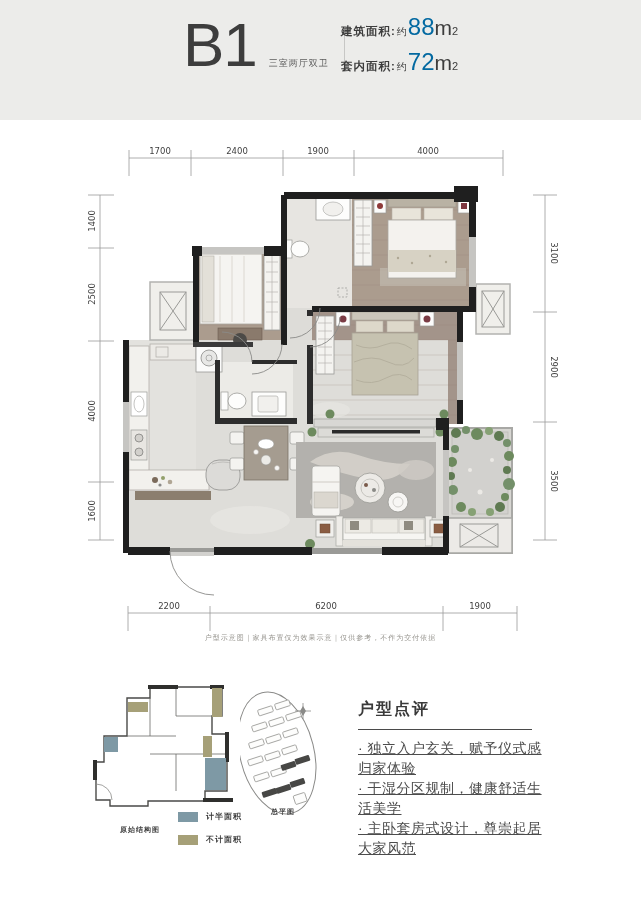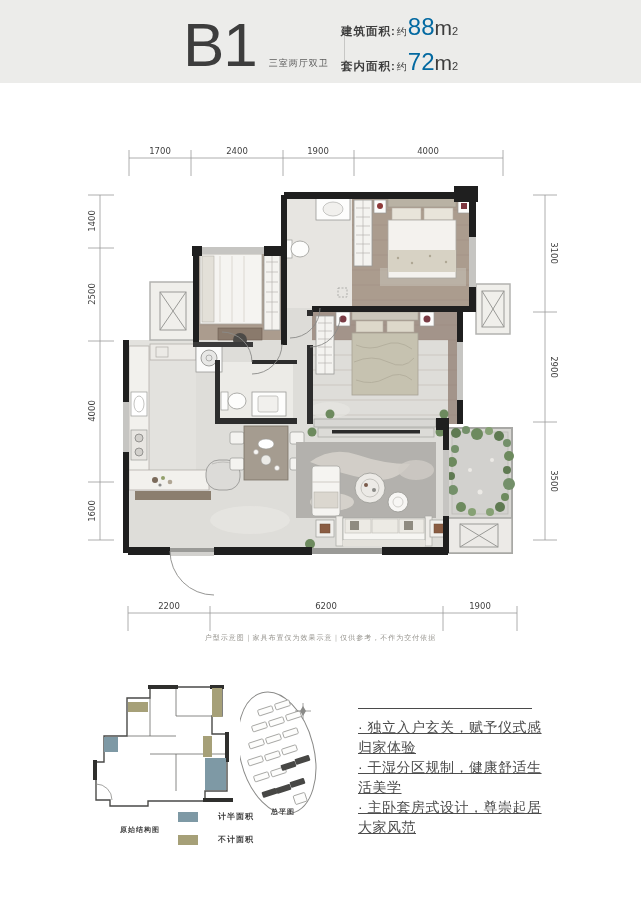--- a/index.html
+++ b/index.html
@@ -2,21 +2,21 @@
 <html><head>
 <meta charset="utf-8">
 <style>
   html,body{margin:0;padding:0;}
   body{
     width:641px;height:921px;position:relative;background:#ffffff;
     font-family:"Liberation Sans","DejaVu Sans",sans-serif;
     color:#3d3d3d;overflow:hidden;
   }
   
-  .header{position:absolute;left:0;top:0;width:641px;height:83px;background:#ECECEA;}
+  .header{position:absolute;left:0;top:0;width:641px;height:120px;background:#ECECEA;}
   .brand{position:absolute;left:183px;top:14px;display:flex;align-items:baseline;}
   .brand .code{font-size:62px;line-height:62px;font-weight:500;color:#3d3d3d;letter-spacing:-1px;}
   .brand .type{font-size:31px;font-weight:500;color:#3d3d3d;margin-left:4px;letter-spacing:2px;}
   .brand .subtitle{font-size:9px;color:#5c5c5c;margin-left:12px;letter-spacing:1px;}
   .hdr-divider{position:absolute;left:344px;top:27px;width:1px;height:44px;background:#c7c7c5;}
   .areas{position:absolute;left:341px;top:13px;}
   .area-row{display:flex;align-items:baseline;height:35px;}
   .area-row .lbl{font-size:11.5px;letter-spacing:1px;color:#3d3d3d;font-weight:bold;}
   .area-row .approx{font-size:10px;color:#3d3d3d;margin:0 1px;}
   .area-row .val{font-size:24px;color:#0369a1;}
@@ -28,21 +28,21 @@
   .dim-label{font-size:8.5px;fill:#3f3f3f;}
   .disclaimer{position:absolute;left:0;top:633px;width:641px;text-align:center;
     font-size:7px;color:#97958f;letter-spacing:1px;}
   
   .mini-svg{position:absolute;left:85px;top:680px;}
   .site-svg{position:absolute;left:240px;top:685px;}
   .caption{position:absolute;font-size:7px;font-weight:bold;color:#3f3f3f;letter-spacing:1px;text-align:center;}
   .cap-mini{left:95px;top:825px;width:90px;}
   .cap-site{left:253px;top:807px;width:60px;}
   .legend{position:absolute;left:178px;top:811px;}
-  .legend-row{display:flex;align-items:center;margin-bottom:12px;gap:12px;}
+  .legend-row{display:flex;align-items:center;margin-bottom:12px;}
   .legend-swatch{width:20px;height:10px;margin-right:8px;}
   .swatch-teal{background:#7E99A5;}
   .swatch-olive{background:#A6A078;}
   .legend-label{font-size:8px;color:#3a3a3a;letter-spacing:1px;font-weight:bold;}
   .review{position:absolute;left:358px;top:699px;width:195px;}
   .review-title{font-size:16px;font-weight:bold;color:#3a3a3a;letter-spacing:2px;}
   .review-divider{margin-top:9px;width:174px;height:1px;background:#4a4a4a;}
   .review-list{margin:8px 0 0 0;padding:0;list-style:none;}
   .review-list li{font-size:14px;line-height:20px;color:#4c4c4c;letter-spacing:0.5px;text-decoration:underline;}
 </style>
@@ -415,19 +415,20 @@
     <rect x="290" y="780" width="15" height="6" rx="1" transform="rotate(-18 297 783)"></rect>
   </g>
   <g stroke="#8A8A88" stroke-width="0.8">
     <path d="M303,703 V719 M295,711 H311"></path>
     <polygon points="303,706 306,711 303,716 300,711" fill="#8A8A88" stroke="none"></polygon>
   </g>
 </svg>
 <div class="caption cap-site">总平图</div>
 
 <div class="review">
+  <div class="review-title">户型点评</div>
   <div class="review-divider"></div>
   <ul class="review-list">
     <li>· 独立入户玄关，赋予仪式感归家体验</li>
     <li>· 干湿分区规制，健康舒适生活美学</li>
     <li>· 主卧套房式设计，尊崇起居大家风范</li>
   </ul>
 </div>
 
 </body></html>

